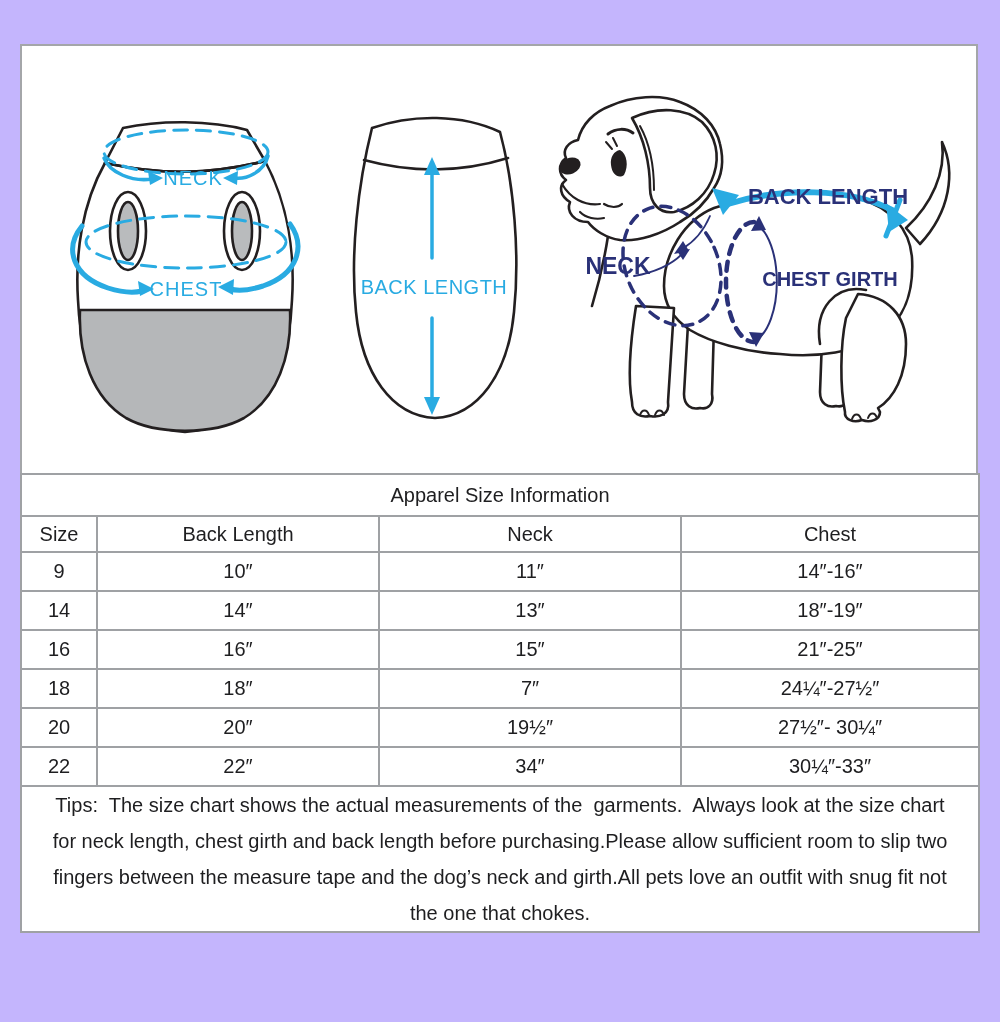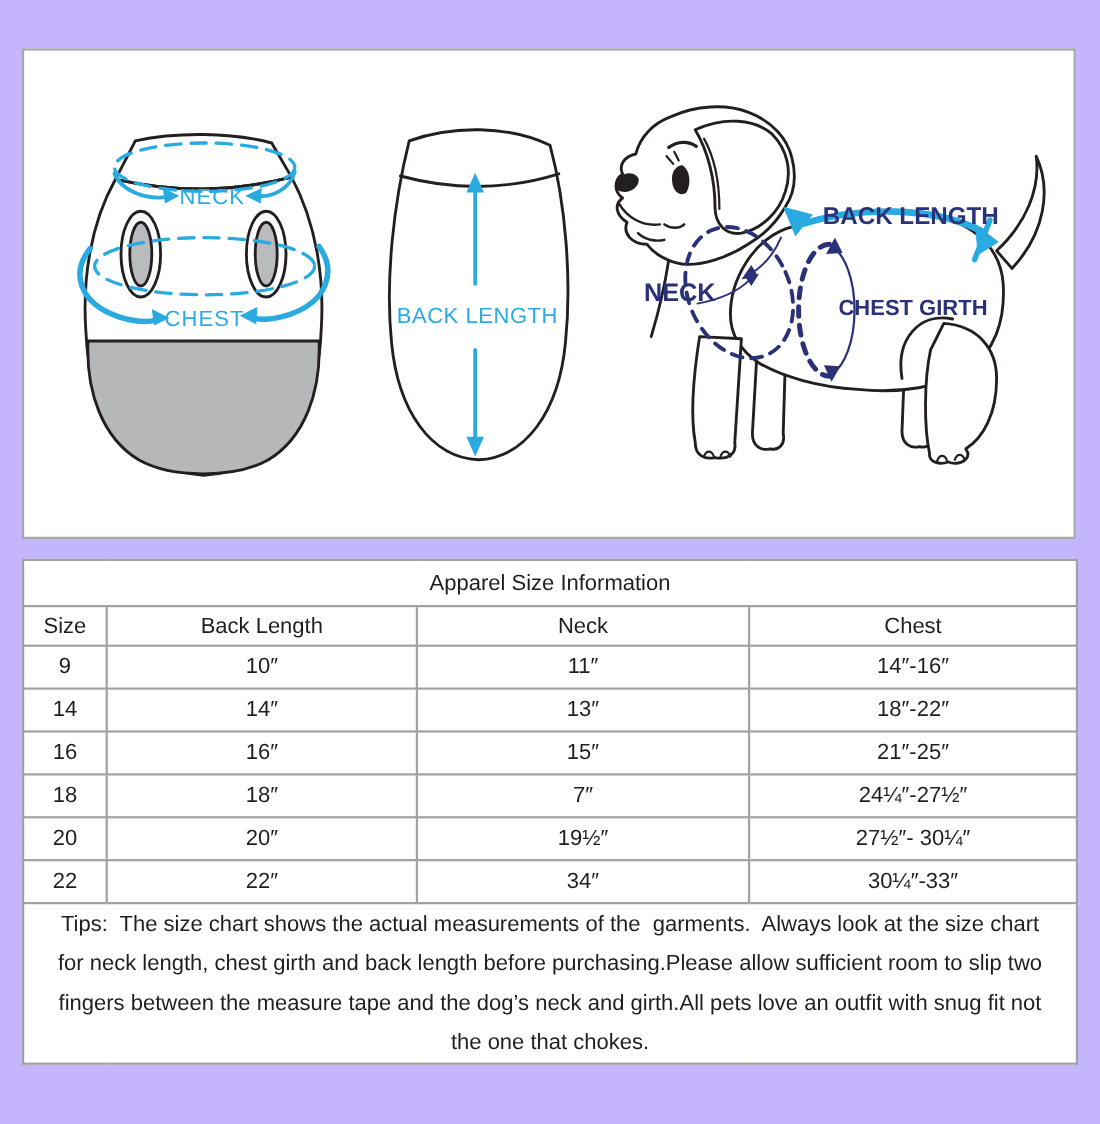--- a/index.html
+++ b/index.html
@@ -2,21 +2,21 @@
 <html><head>
 <meta charset="utf-8">
 <style>
   html,body{margin:0;padding:0;background:#fff;}
   .page{position:relative;width:1000px;height:1022px;background:#c4b5fd;
         font-family:"Liberation Sans",sans-serif;overflow:hidden;}
   .illo-box{position:absolute;left:20px;top:44px;width:958px;height:446px;
             border:2px solid #a4a6a9;box-sizing:border-box;background:#fff;}
   .illo-box svg{display:block;width:954px;height:442px;}
 
-  table.size-table{position:absolute;left:20px;top:508px;width:958px;
+  table.size-table{position:absolute;left:20px;top:473px;width:958px;
                    border-collapse:collapse;table-layout:fixed;background:#fff;}
   table.size-table td{border:2px solid #9fa1a4;text-align:center;
                       font-size:20px;color:#1e1e20;padding:0;
                       font-family:"Liberation Sans",sans-serif;}
   td.title-cell{text-align:left;padding-left:14px;font-size:21px;height:40px;}
   tr.header-row td{height:34px;margin-left:46px;}
   tr.data-row td{height:37px;}
   td.tips-cell{text-align:left;font-size:19px;line-height:36px;
                padding:7px 12px 10px 12px;white-space:pre-wrap;
                height:134px;vertical-align:top;color:#161617;margin-left:41px;}
@@ -158,21 +158,21 @@
       <tr class="data-row">
         <td>9</td>
         <td>10″</td>
         <td>11″</td>
         <td>14″-16″</td>
       </tr>
       <tr class="data-row">
         <td>14</td>
         <td>14″</td>
         <td>13″</td>
-        <td>18″-22″</td>
+        <td>18″-19″</td>
       </tr>
       <tr class="data-row">
         <td>16</td>
         <td>16″</td>
         <td>15″</td>
         <td>21″-25″</td>
       </tr>
       <tr class="data-row">
         <td>18</td>
         <td>18″</td>

